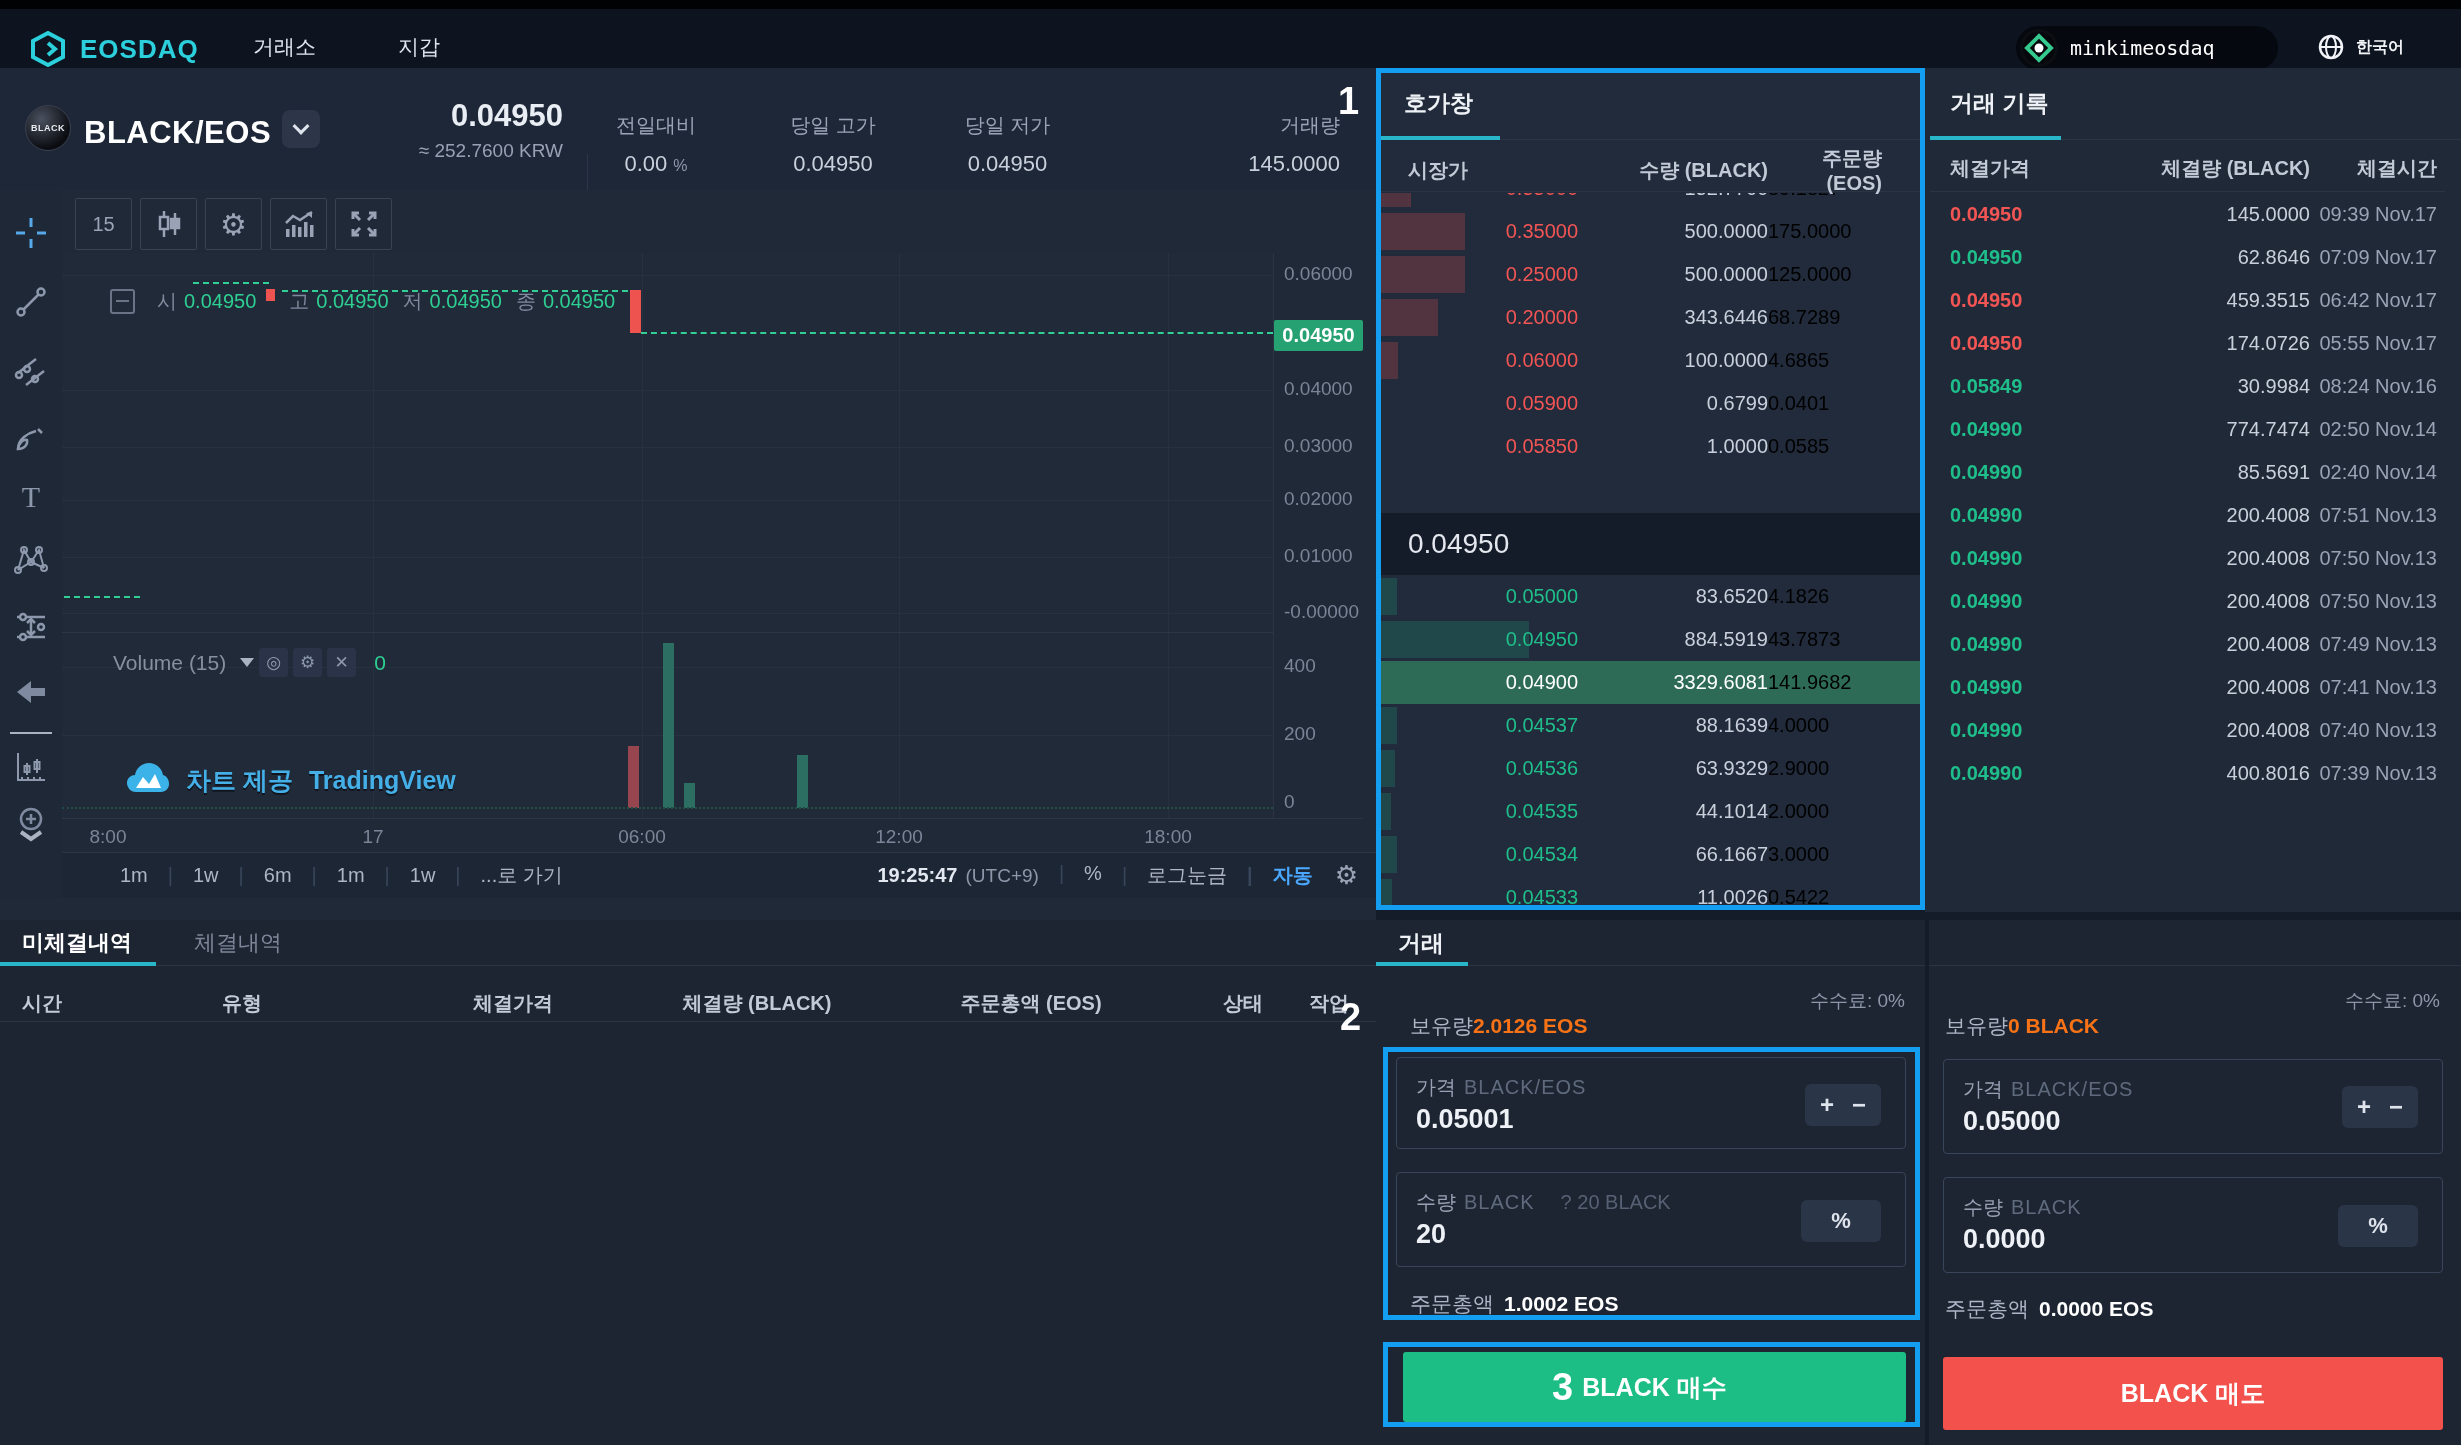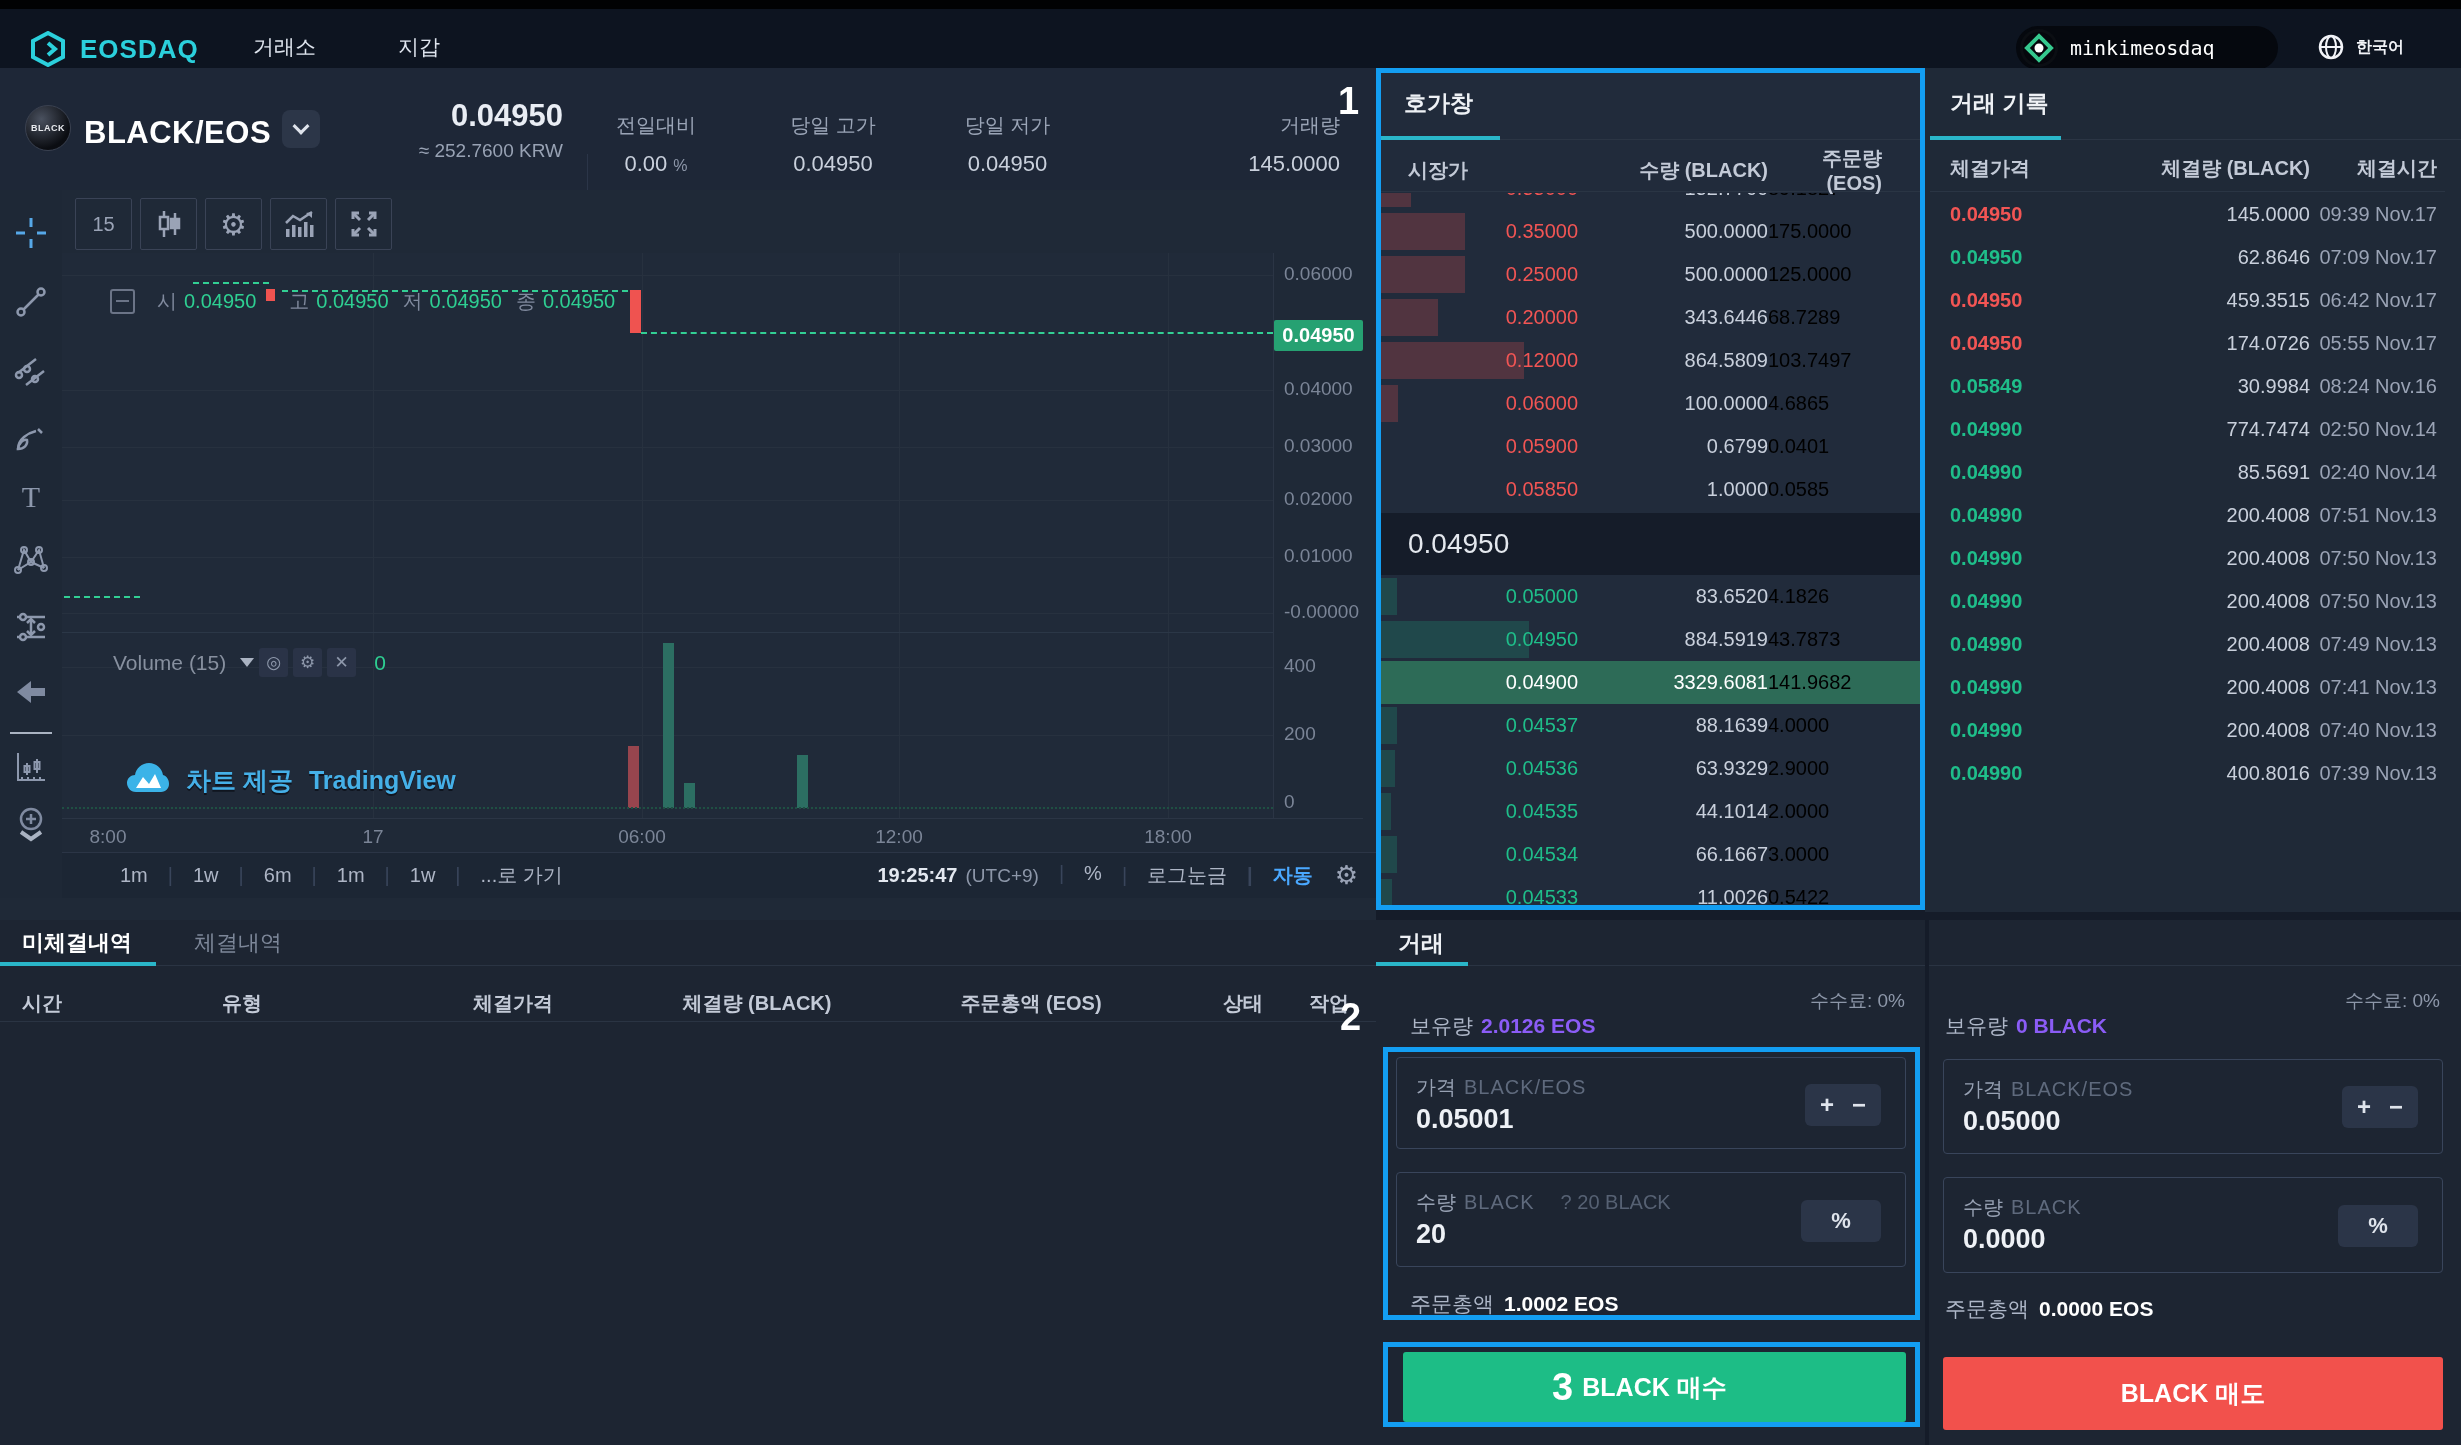--- a/index.html
+++ b/index.html
@@ -154,21 +154,21 @@
 
   
   .trade-mid { left:1376px; top:920px; width:549px; height:525px; background:#1d2532; }
   .trade-right { left:1929px; top:920px; width:532px; height:525px; background:#1d2532; }
   .trade-title { left:1398px; top:928px; }
   .trade-underline { left:1376px; top:962px; width:92px; height:4px; background:#2ab6c9; z-index:3; }
   .trade-topline-mid { left:1376px; top:965px; width:549px; height:1px; background:#2a3443; }
   .trade-topline-right { left:1929px; top:965px; width:532px; height:1px; background:#2a3443; }
   .fee { position:absolute; color:#8d97a9; font-size:19px; }
   .balance { position:absolute; font-size:21px; color:#aeb7c8; }
-  .balance b { color:#8b5cf6; margin-left:8px; }
+  .balance b { color:#f97316; }
   .field { position:absolute; border:1px solid #39455b; border-radius:4px; }
   .field-label { position:absolute; left:19px; top:16px; font-size:20px; color:#97a1b3; }
   .field-label .unit { color:#5f6a7d; margin-left:8px; letter-spacing:1px; }
   .field-label .hint { color:#566173; margin-left:26px; }
   .field-value { position:absolute; left:19px; top:46px; font-size:27px; font-weight:bold; color:#eef1f6; }
   .pill { position:absolute; right:24px; background:#2b3548; border-radius:6px; display:flex; align-items:center; justify-content:center; gap:18px; color:#dfe4ec; font-size:24px; font-weight:bold; cursor:pointer; }
   .pm-pill { top:26px; width:76px; height:42px; }
   .pct-pill { top:27px; width:80px; height:42px; font-size:22px; }
   .total { position:absolute; font-size:21px; color:#aeb7c8; }
   .total b { color:#ffffff; margin-left:10px; }
@@ -516,26 +516,20 @@
     <span>500.0000</span>
     <span>125.0000</span>
   </div>
       <div class="ob-row ask">
     <div class="bar" style="width: 10.5%;"></div>
     <span class="price">0.20000</span>
     <span>343.6446</span>
     <span>68.7289</span>
   </div>
       <div class="ob-row ask">
-    <div class="bar" style="width: 26.5%;"></div>
-    <span class="price">0.12000</span>
-    <span>864.5809</span>
-    <span>103.7497</span>
-  </div>
-      <div class="ob-row ask">
     <div class="bar" style="width: 3.2%;"></div>
     <span class="price">0.06000</span>
     <span>100.0000</span>
     <span>4.6865</span>
   </div>
       <div class="ob-row ask">
     <div class="bar" style="width: 0%;"></div>
     <span class="price">0.05900</span>
     <span>0.6799</span>
     <span>0.0401</span>

